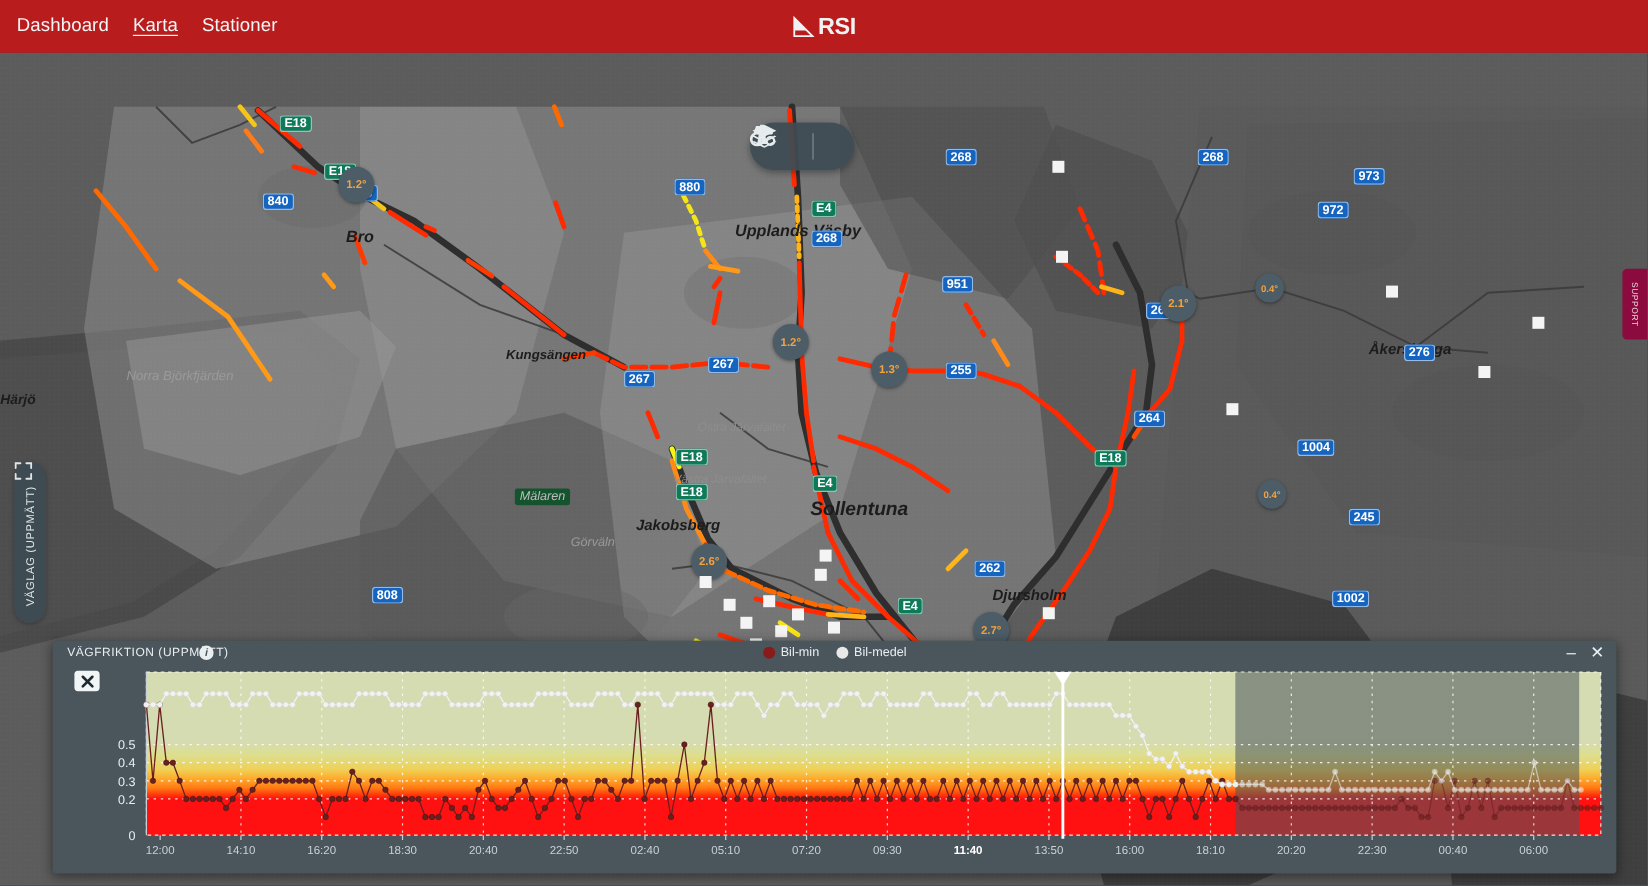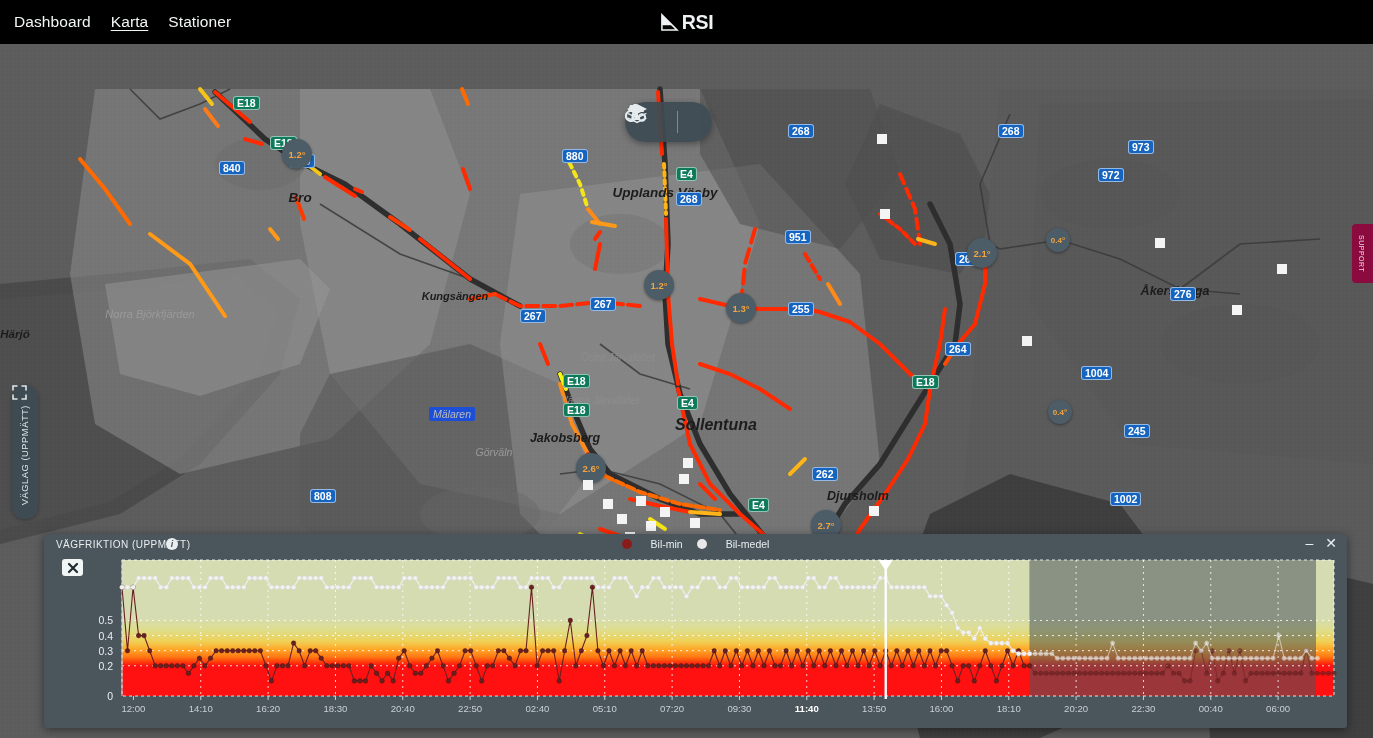--- a/index.html
+++ b/index.html
@@ -7,21 +7,21 @@
     width: 1373px; height: 738px;
     overflow: hidden;
     background: #3d4a52;
     font-family: "Liberation Sans", sans-serif;
   }
   #app { position: relative; width: 1373px; height: 738px; overflow: hidden; }
 
   
   #topbar {
     position: absolute; left: 0; top: 0; width: 1373px; height: 44px;
-    background: #000000; z-index: 60;
+    background: #b91c1c; z-index: 60;
     display: flex; align-items: center;
   }
   #nav { display: flex; align-items: center; gap: 20px; padding-left: 14px; }
   .navitem {
     color: #f2f5f6; font-size: 15.5px; letter-spacing: .1px;
     cursor: pointer; padding-bottom: 1px;
   }
   .navitem.active { text-decoration: underline; text-underline-offset: 3px; }
 
   #brand {
@@ -88,21 +88,21 @@
   #support span {
     color: #edd3de; font-size: 9.5px; letter-spacing: .5px;
     writing-mode: vertical-rl; font-variant: small-caps; text-transform: lowercase;
   }
 
   
   .mlabel { position:absolute; white-space:nowrap; pointer-events:none; }
   .city { color:#1c1c1c; font-weight:bold;font-style:italic; }
   .water { color:#9a9a9a; font-style: italic; }
   .area  { color:#8e8e8e; font-style: italic; }
-  .lakebox { background:#1d4ed8; color:#bdbdbd; font-style:italic; padding:1px 4px; border-radius:2px; }
+  .lakebox { background:#14532d; color:#bdbdbd; font-style:italic; padding:1px 4px; border-radius:2px; }
 
   
   .shield {
     position:absolute; font-size:10.5px; font-weight:bold; color:#fff;
     padding: 1px 4px; border-radius: 3px; line-height: 12px;
     box-shadow: 0 0 0 1px rgba(255,255,255,.55) inset;
   }
   .shield.blue { background:#1565c0; }
   .shield.green { background:#0f7a5a; }
 
@@ -131,21 +131,21 @@
   #info-icon {
     position:absolute; left:122px; top:4px; width:12px; height:12px;
     border-radius:50%; background:#e9eef0; color:#4a555c;
     font-size:9px; font-weight:bold; font-style:italic;
     display:flex; align-items:center; justify-content:center; cursor:pointer;
   }
   #legend {
     position:absolute; left:0; right:0; top:4px;
     display:flex; justify-content:center; gap:14px; align-items:center;
   }
-  .lg { display:flex; align-items:center; gap:19px; color:#e9eef0; font-size:10.5px; }
+  .lg { display:flex; align-items:center; gap:5px; color:#e9eef0; font-size:10.5px; }
   .lgdot { width:10px; height:10px; border-radius:50%; display:block; }
   #panelbtns { position:absolute; right:10px; top:2px; display:flex; gap:12px; align-items:center; }
   #panelbtns div { color:#eaf0f2; font-size:14px; cursor:pointer; line-height:14px; }
 
   #plotwrap { position:absolute; left:0; top:23px; width:1303px; height:171px; }
   #plot { position:absolute; left:0; top:0; width:1303px; height:171px; }
 
   #expand-chip {
     position:absolute; left:18px; top:2px; width:21px; height:17px;
     background:#f2f5f6; border-radius:3px; z-index:5;

